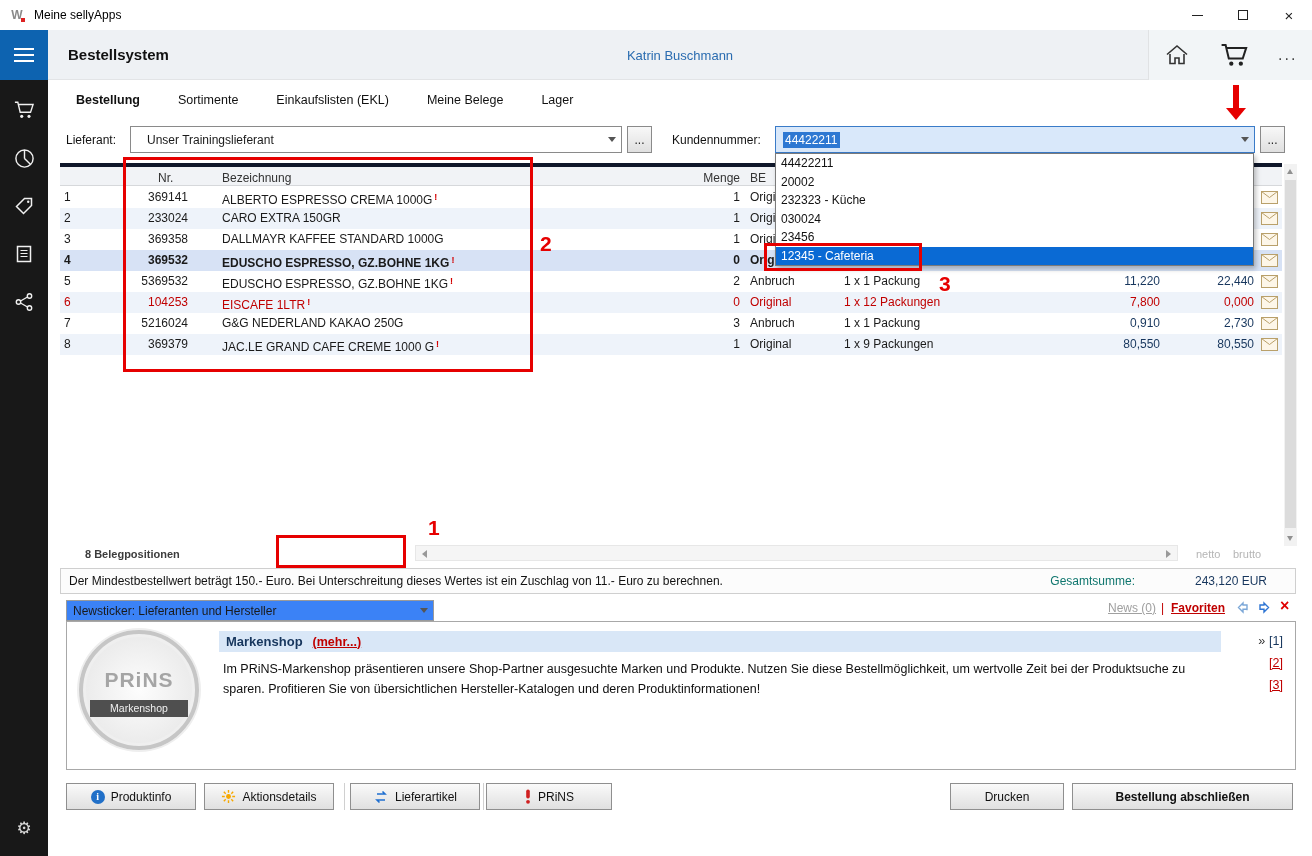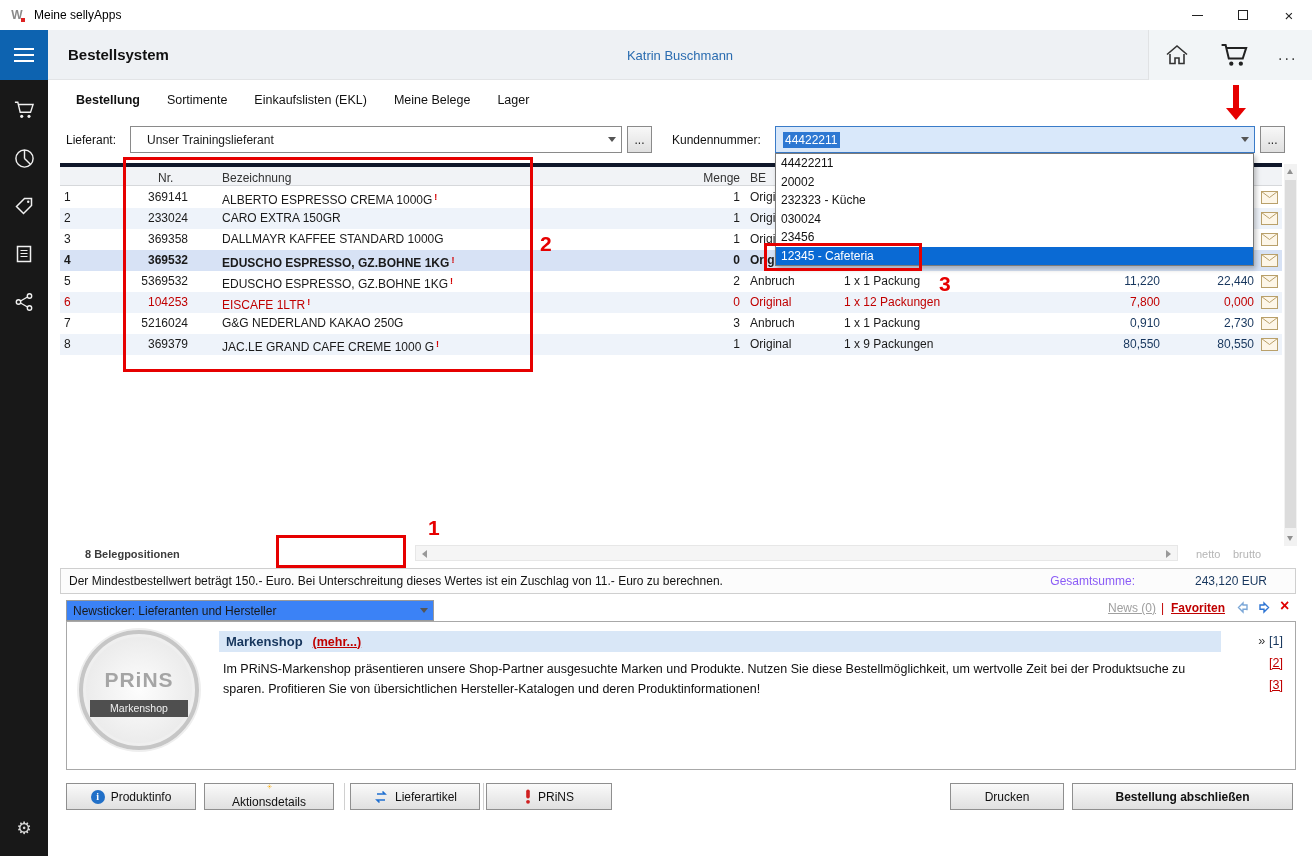--- a/index.html
+++ b/index.html
@@ -26,21 +26,21 @@
   .side-gear { font-size:17px; color:#d8d8d8; font-family:"DejaVu Sans", sans-serif; }
 
   
   .header { position:absolute; left:48px; top:30px; width:1264px; height:50px; background:#eef1f4; border-bottom:1px solid #e2e4e6; z-index:3; }
   .header-title { position:absolute; left:20px; top:16px; font-size:15px; font-weight:bold; color:#111; }
   .header-user { position:absolute; left:0; right:0; top:18px; text-align:center; color:#2a6cb0; font-size:13px; }
   .hdr-iconzone { position:absolute; left:1100px; top:0; width:164px; height:50px; border-left:1px solid #e0e2e4; display:flex; align-items:center; justify-content:space-around; background:#f2f5f7; }
   .hdr-dots { font-size:16px; color:#444; letter-spacing:2px; line-height:10px; }
 
   
-  .tabs { position:absolute; left:48px; top:84px; right:0; height:32px; display:flex; align-items:center; gap:27px; padding-left:28px; background:#fff; }
+  .tabs { position:absolute; left:48px; top:84px; right:0; height:32px; display:flex; align-items:center; gap:38px; padding-left:28px; background:#fff; }
   .tab { font-size:12.5px; color:#111; white-space:nowrap; }
   .tab.active { font-weight:bold; }
 
   
   .flabel { position:absolute; font-size:12px; color:#111; }
   .combo { position:absolute; height:27px; border:1px solid #8a8a8a; background:#fff; display:flex; align-items:center; padding-left:7px; font-size:12px; }
   .combo .spacer { flex:1; }
   .combo .arrow { width:18px; display:flex; align-items:center; justify-content:center; }
   .tri-down { width:0; height:0; border-left:4px solid transparent; border-right:4px solid transparent; border-top:5px solid #555; }
   .combo.focused { border-color:#3a7bc8; background:#d9e8fa; }
@@ -89,21 +89,21 @@
   .hscroll { position:absolute; left:415px; top:545px; width:763px; height:16px; background:#f5f5f5; border:1px solid #e7e7e7; }
   .hscroll .left, .hscroll .right { position:absolute; top:4px; width:0; height:0; }
   .hscroll .left  { left:6px;  border-top:4px solid transparent; border-bottom:4px solid transparent; border-right:5px solid #999; }
   .hscroll .right { right:6px; border-top:4px solid transparent; border-bottom:4px solid transparent; border-left:5px solid #999; }
   .netto  { position:absolute; left:1196px; top:548px; font-size:11px; color:#b5b5b5; }
   .brutto { position:absolute; left:1233px; top:548px; font-size:11px; color:#b5b5b5; }
 
   
   .summary { position:absolute; left:60px; top:568px; width:1236px; height:26px; border:1px solid #cfcfcf; background:#fcfcfc; display:flex; align-items:center; font-size:12px; }
   .summary .hint { padding-left:8px; color:#111; }
-  .summary .total-label { margin-left:auto; color:#8b5cf6; }
+  .summary .total-label { margin-left:auto; color:#0f766e; }
   .summary .total-value { width:160px; text-align:right; padding-right:28px; color:#17365d; }
 
   
   .news-combo { position:absolute; left:66px; top:600px; width:368px; height:21px; border:1px solid #9a9a9a; background:#3b82f6; display:flex; align-items:center; padding-left:6px; font-size:12px; }
   .news-links { position:absolute; top:601px; font-size:12px; }
   .lnk-news { left:1108px; color:#a0a0a0; text-decoration:underline; }
   .lnk-sep { left:1161px; color:#c00000; }
   .lnk-fav { left:1171px; color:#c00000; text-decoration:underline; font-weight:bold; }
   .nav-arrow { position:absolute; top:599px; }
   .lnk-close { position:absolute; left:1280px; top:598px; color:#e00000; font-weight:bold; font-size:16px; line-height:1; }
@@ -485,21 +485,21 @@
       <div class="row"><span class="pg-marker">»</span><span class="pg-1">[1]</span></div>
       <div class="row"><span class="pg-n">[2]</span></div>
       <div class="row"><span class="pg-n">[3]</span></div>
     </div>
   </div>
 
   <div class="btn" style="left:66px; width:130px;">
     <span class="info-badge">i</span>
     <span>Produktinfo</span>
   </div>
-  <div class="btn" style="left:204px; width:130px;flex-direction:column;">
+  <div class="btn" style="left:204px; width:130px;">
     <svg width="15" height="15" viewBox="0 0 16 16">
         <g stroke="#f6a800" stroke-width="1.5">
           <path d="M8 1v3M8 12v3M1 8h3M12 8h3M3 3l2 2M11 11l2 2M13 3l-2 2M5 11l-2 2"></path>
         </g>
         <circle cx="8" cy="8" r="2.6" fill="#f6a800"></circle>
       </svg>
     <span>Aktionsdetails</span>
   </div>
   <div class="vdiv" style="left:344px;"></div>
   <div class="btn" style="left:350px; width:130px;">

